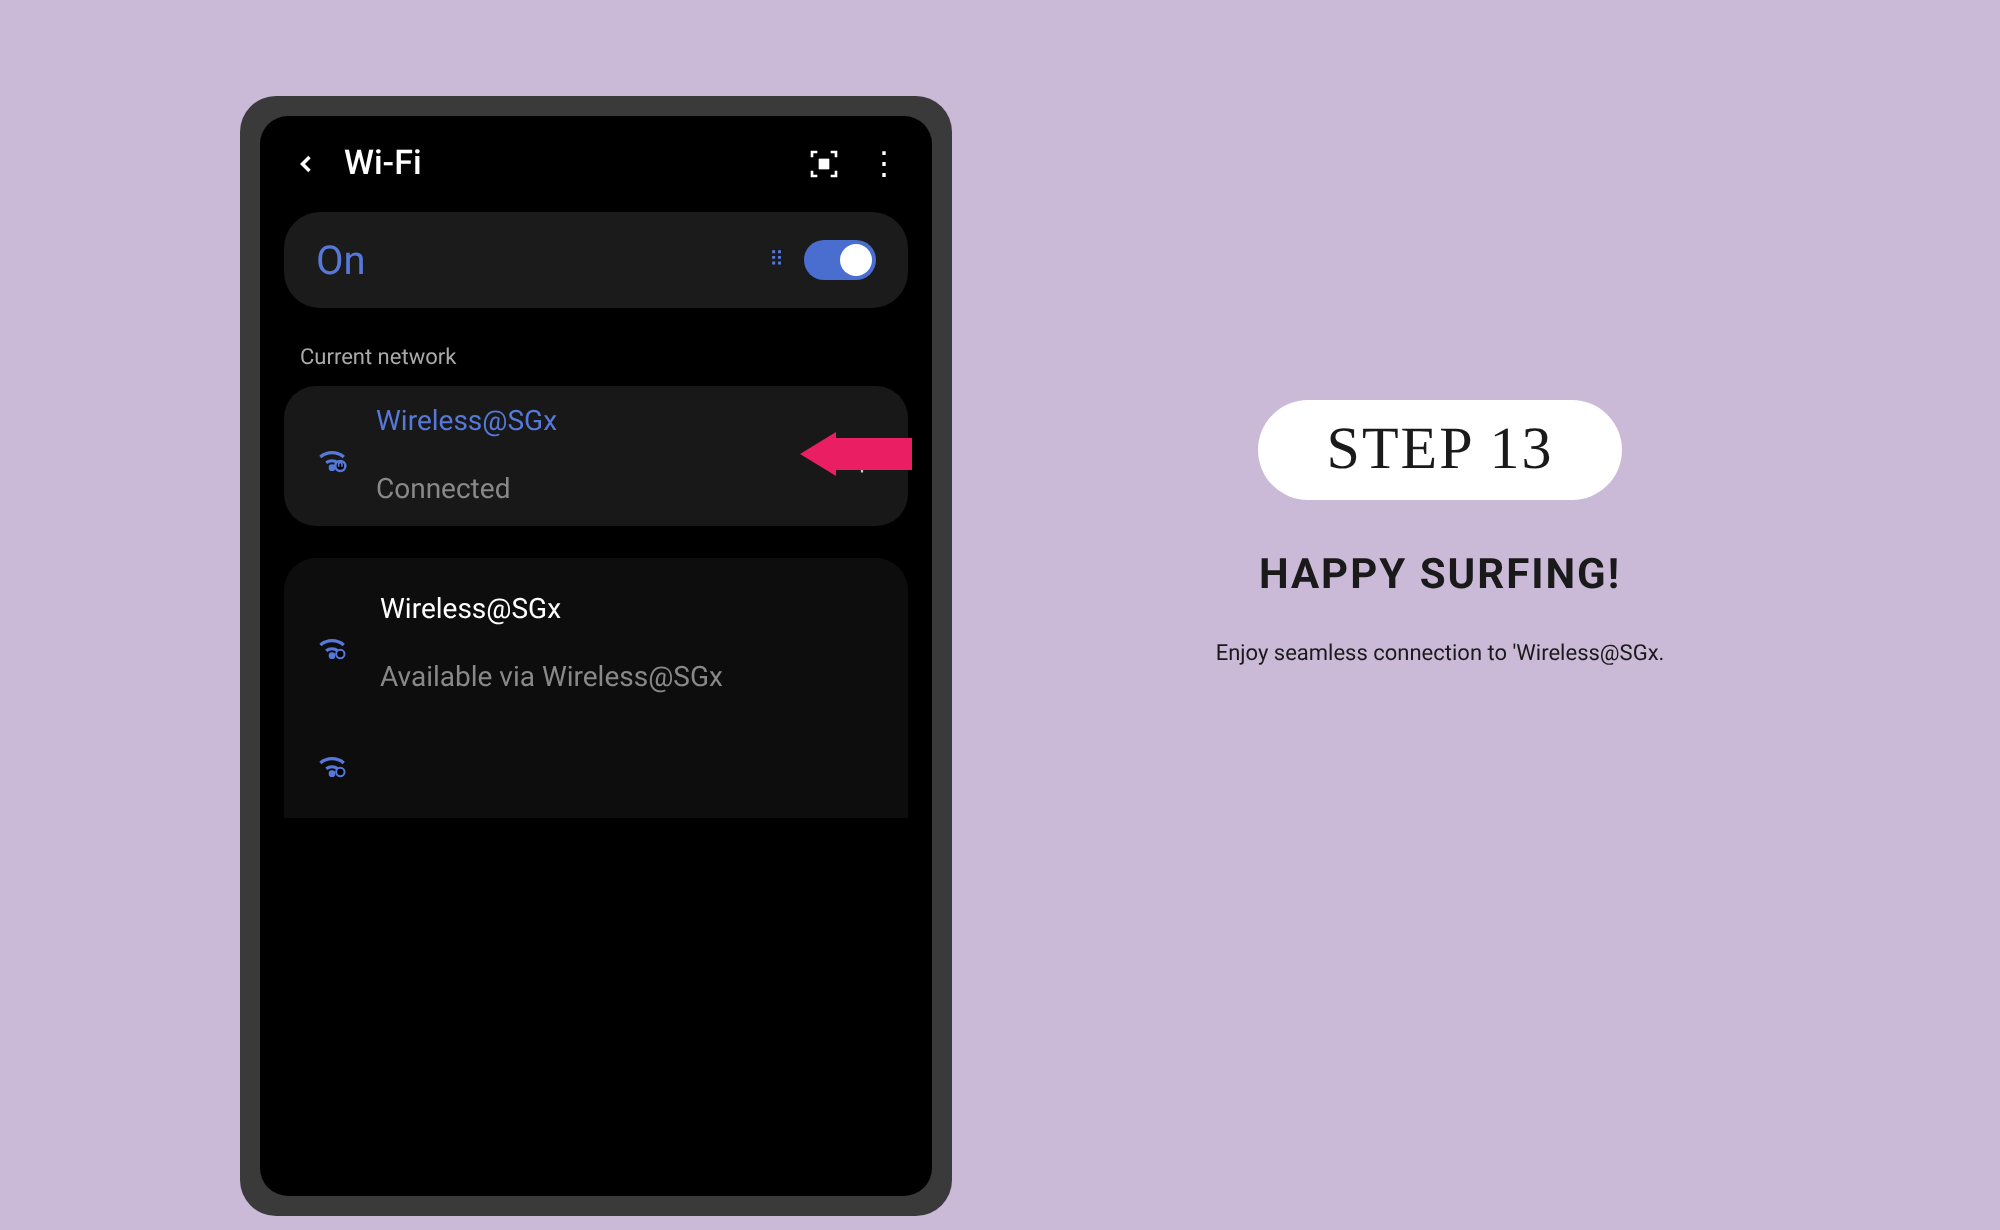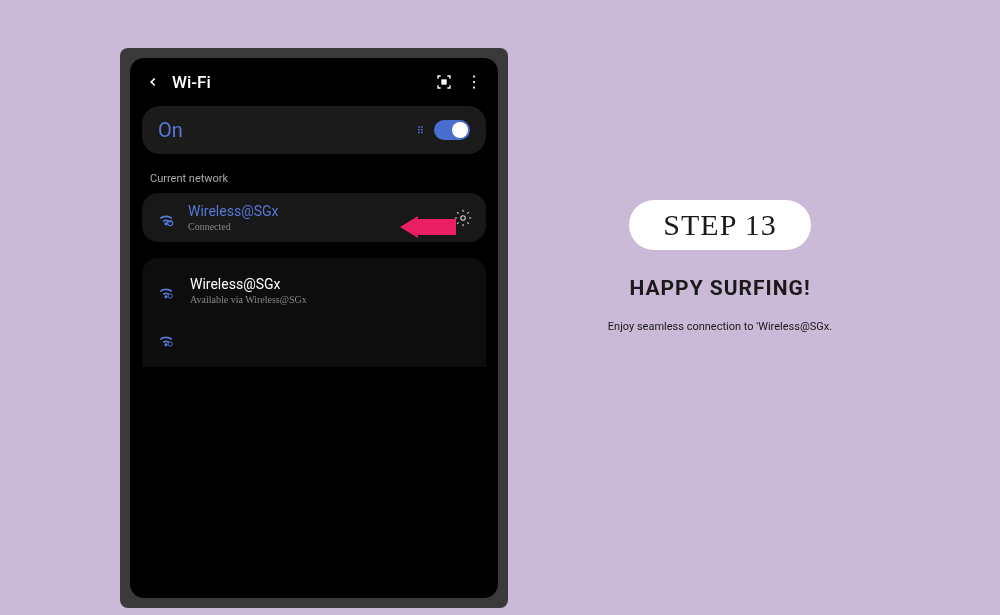--- a/index.html
+++ b/index.html
@@ -10,24 +10,24 @@
       font-family: -apple-system, BlinkMacSystemFont, "Segoe UI", Roboto, sans-serif;
       display: flex;
       align-items: center;
       position: relative;
       overflow: hidden;
     }
     .tablet {
       position: absolute;
       left: 120px;
       top: 48px;
-      width: 388px;
+      width: 356px;
       height: 560px;
       background: #3a3a3a;
-      border-radius: 8px;
+      border-radius: 18px;
       padding: 10px;
     }
     .screen {
       width: 100%;
       height: 100%;
       background: #000;
       border-radius: 14px;
       padding: 14px 12px;
       color: #fff;
       overflow: hidden;
@@ -83,21 +83,21 @@
       display: flex;
       align-items: center;
       gap: 12px;
       margin-bottom: 16px;
       position: relative;
     }
     .wifi-icon { width: 20px; height: 20px; flex-shrink: 0; }
     .network-info { flex: 1; min-width: 0; }
     .network-name { font-size: 14px; overflow: hidden; white-space: nowrap; text-overflow: ellipsis; }
     .network-name.connected { color: #5678d8; }
-    .network-sub { font-size: 10px; color: #888; margin-top: 2px; font-family: Liberation Serif, serif; }
+    .network-sub { font-size: 14px; color: #888; margin-top: 18px; }
     .gear-icon { width: 18px; height: 18px; flex-shrink: 0; }
     .avail-list {
       background: #0d0d0d;
       border-radius: 16px 16px 0 0;
       padding: 6px 0;
     }
     .avail-item {
       display: flex;
       align-items: center;
       gap: 14px;

